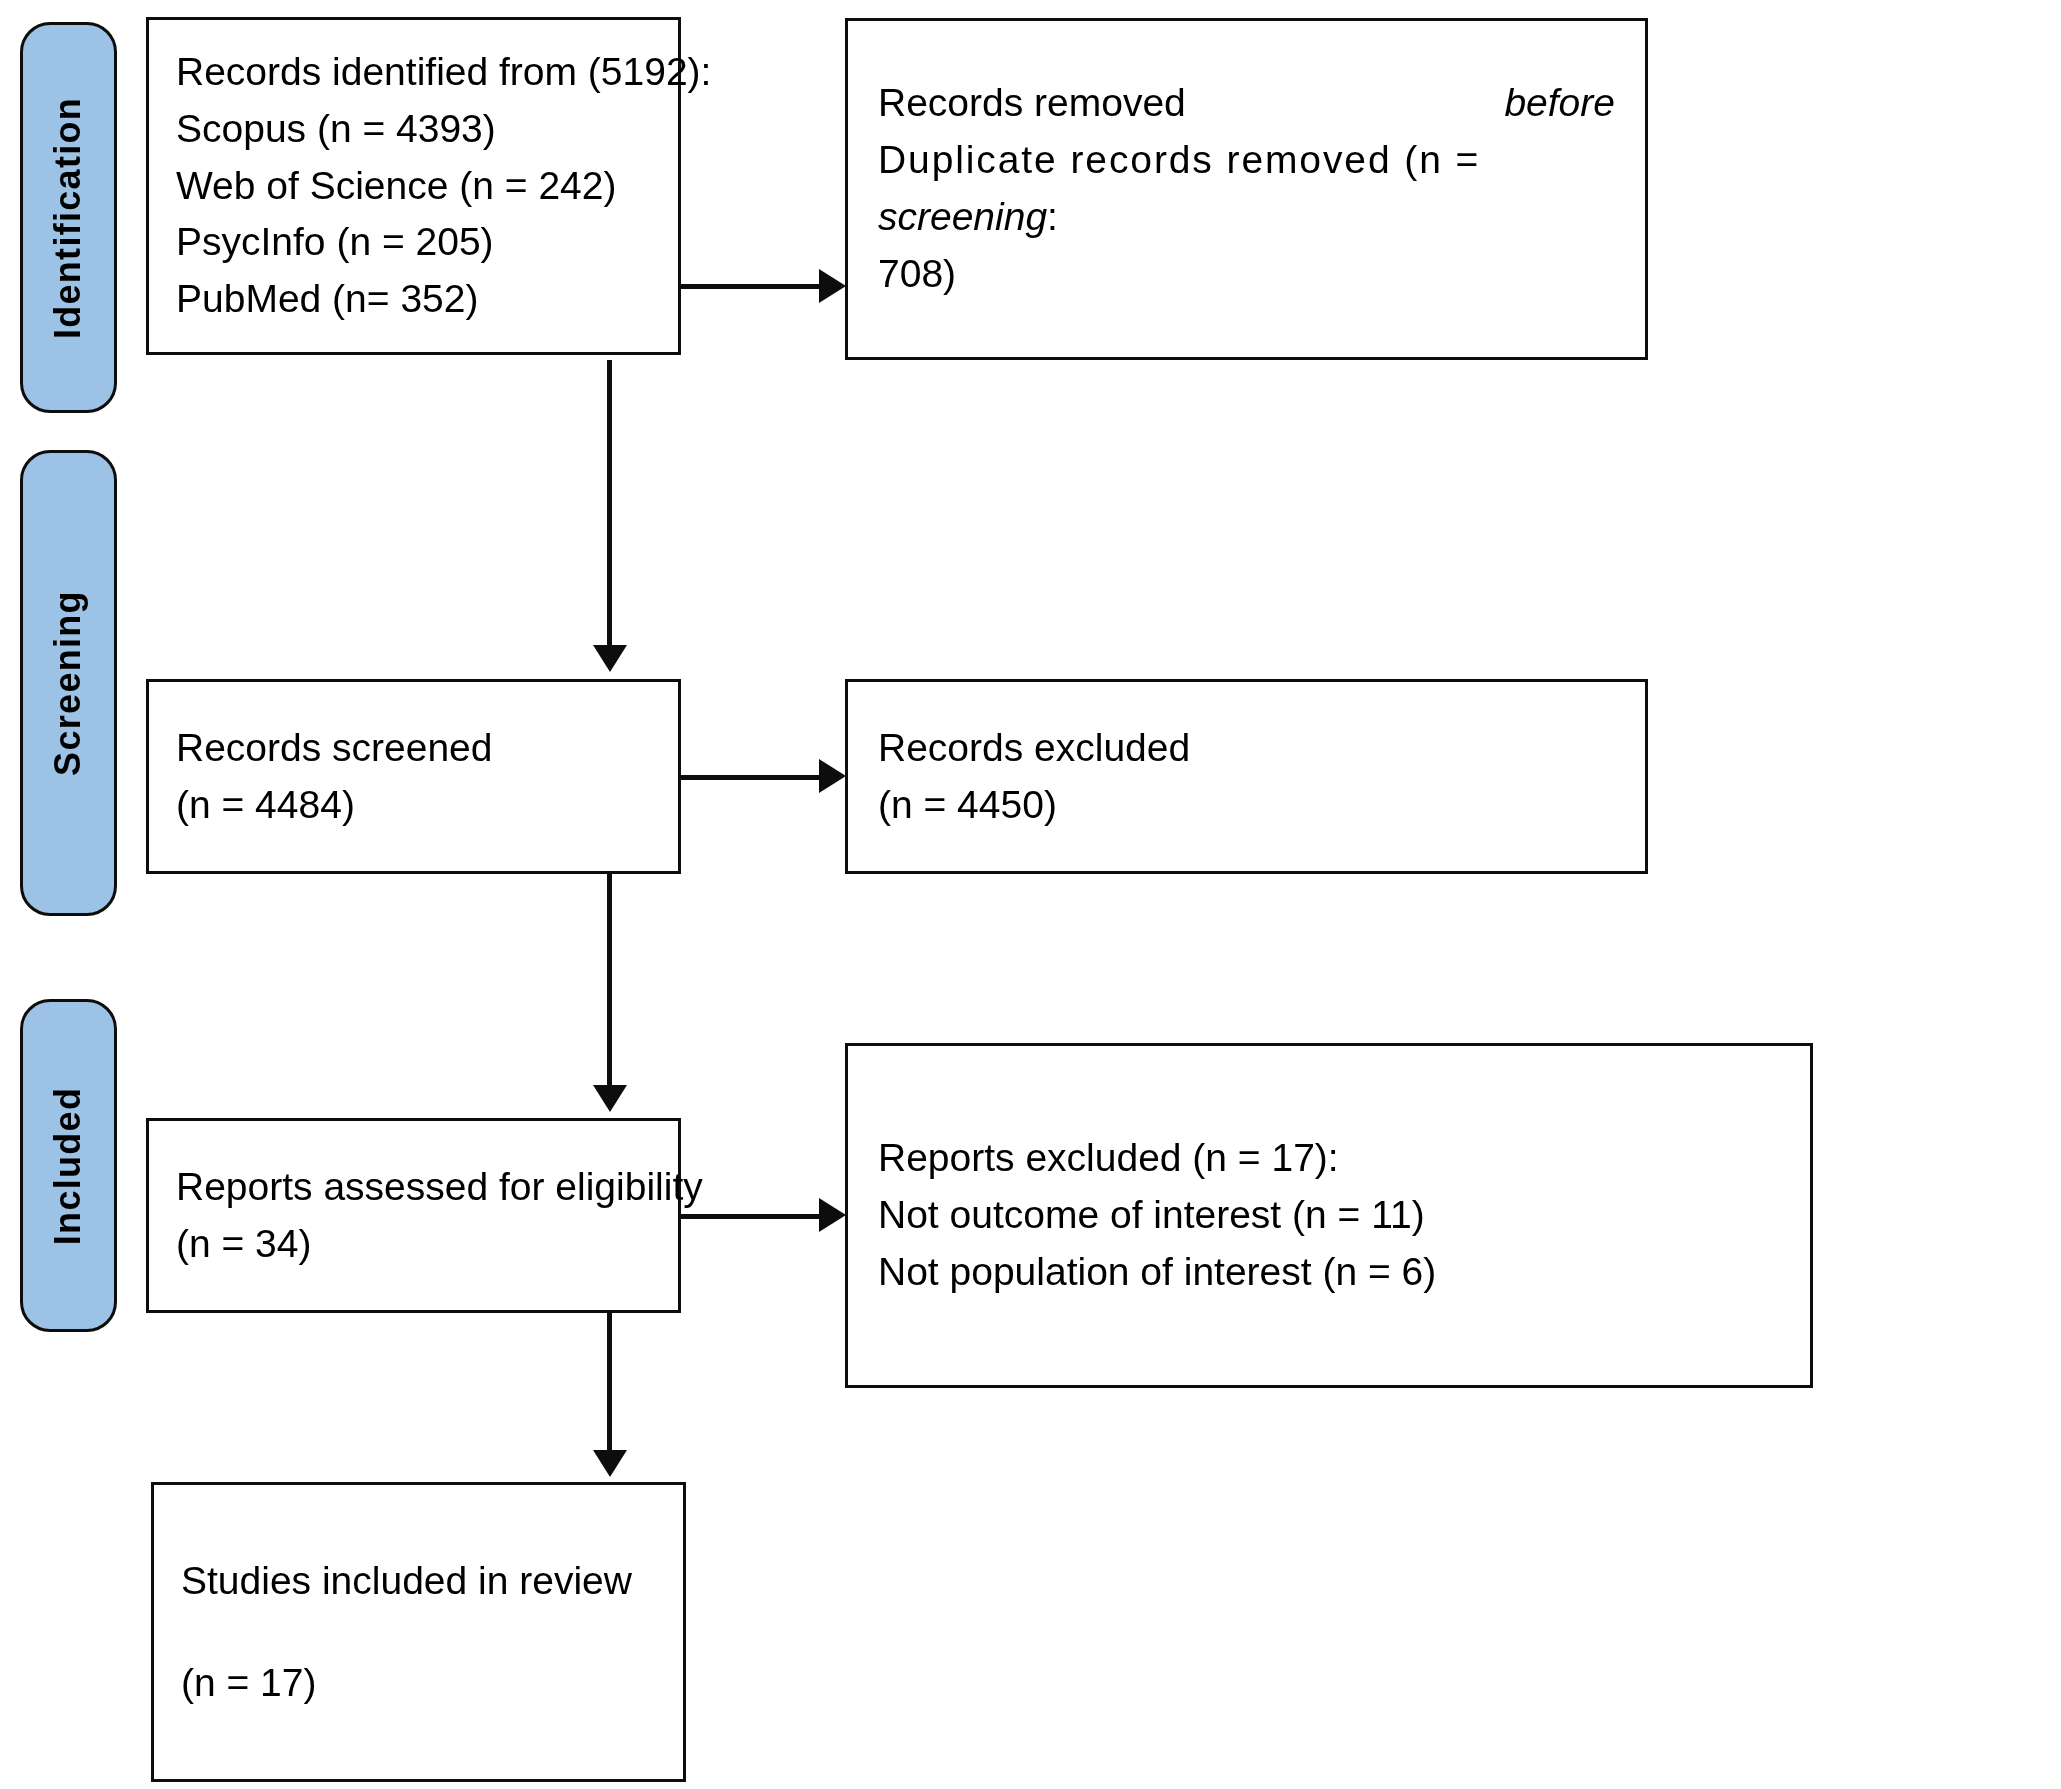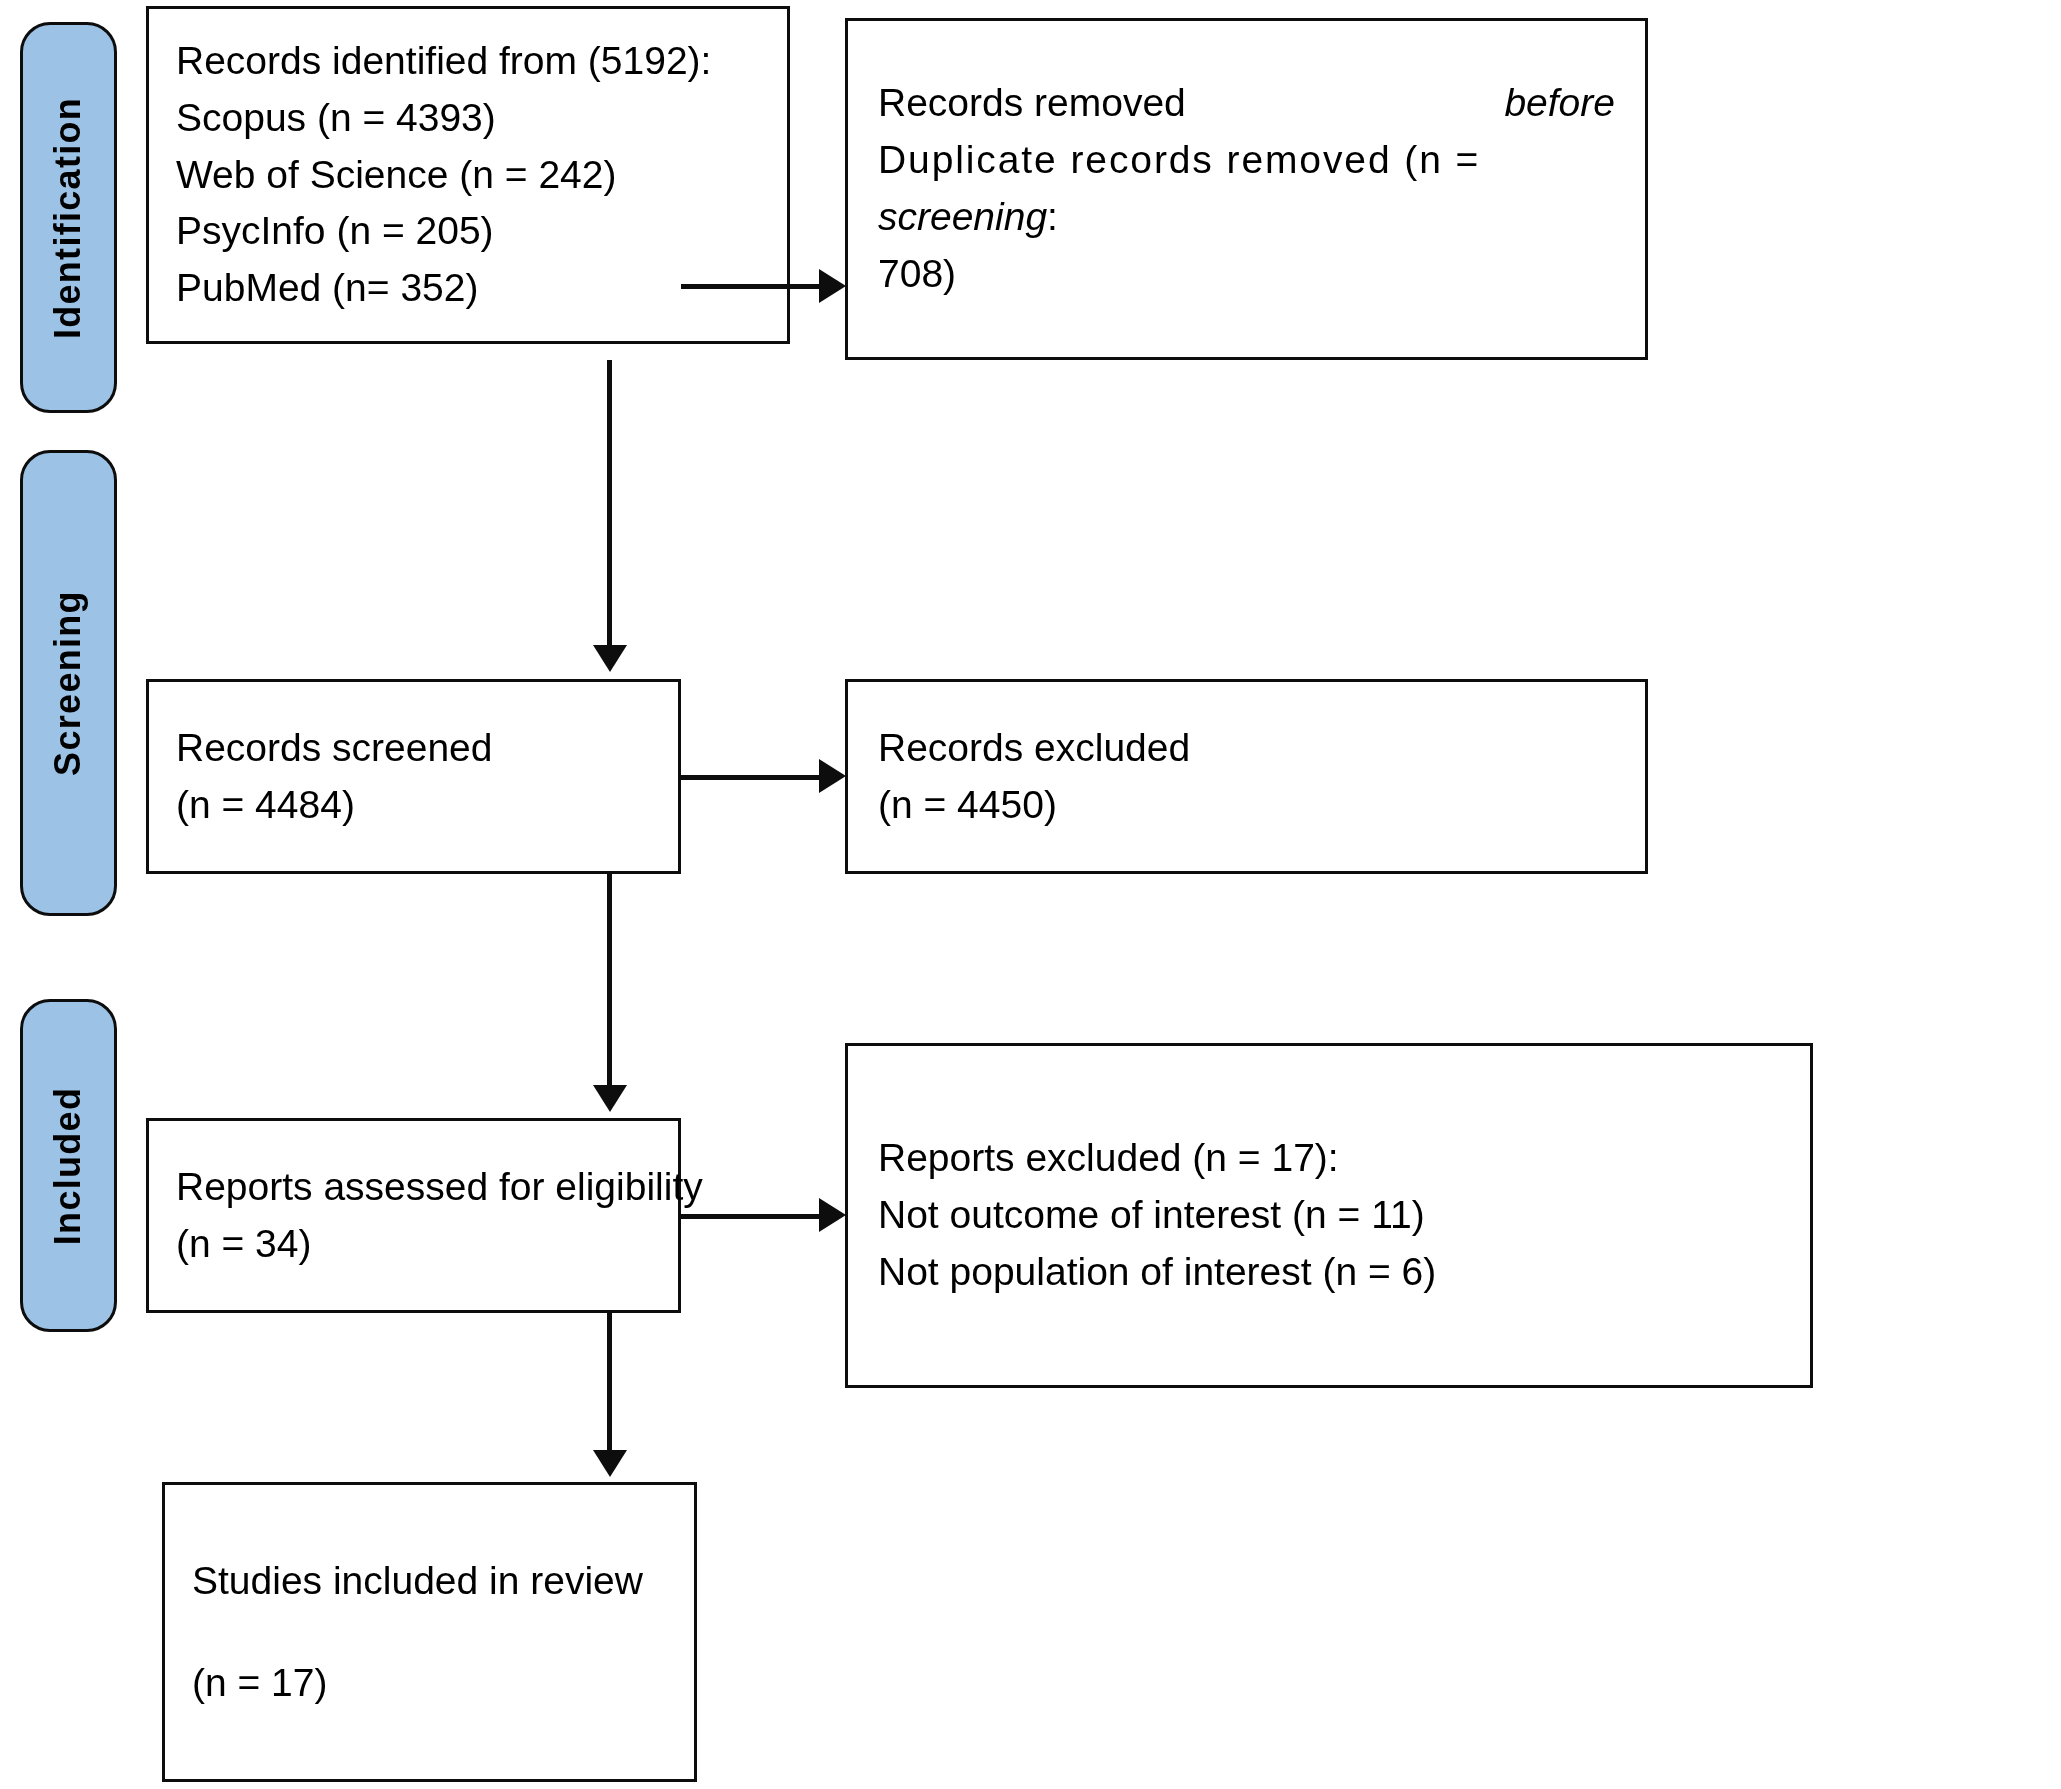--- a/index.html
+++ b/index.html
@@ -97,21 +97,21 @@
   </div>
 
   <div class="stage-band" style="left:19.7px; top:450px; width:97px; height:466px;">
     <span class="stage-text">Screening</span>
   </div>
 
   <div class="stage-band" style="left:19.7px; top:999px; width:97px; height:333px;">
     <span class="stage-text">Included</span>
   </div>
 
-  <div class="flow-box" style="left:146px; top:6px; width:644px; height:338px;">
+  <div class="flow-box" style="left:146px; top:17px; width:535px; height:338px;">
     <div class="line">Records identified from (5192):</div>
     <div class="line">Scopus (n = 4393)</div>
     <div class="line">Web of Science (n = 242)</div>
     <div class="line">PsycInfo (n = 205)</div>
     <div class="line">PubMed (n= 352)</div>
   </div>
 
   <div class="flow-box" style="left:845px; top:18px; width:803px; height:342px; padding:0 30px;">
     <div class="line" style="display:flex; justify-content:space-between;align-items:center;">
       <span>Records removed</span>
@@ -140,21 +140,21 @@
     <div class="line">Reports assessed for eligibility</div>
     <div class="line">(n = 34)</div>
   </div>
 
   <div class="flow-box" style="left:845px; top:1043px; width:968px; height:345px; padding:0 30px;">
     <div class="line">Reports excluded (n = 17):</div>
     <div class="line">Not outcome of interest (n = 11)</div>
     <div class="line">Not population of interest (n = 6)</div>
   </div>
 
-  <div class="flow-box" style="left:162px; top:1482px; width:535px; height:300px;gap:45px;">
+  <div class="flow-box" style="left:151px; top:1482px; width:535px; height:300px;gap:45px;">
     <div class="line">Studies included in review</div>
     <div class="line">(n = 17)</div>
   </div>
 
   <div class="hline" style="left:681px; top:284px; width:140px;"></div>
   <div class="arrow-right" style="left:819px; top:269px;"></div>
 
   <div class="vline" style="left:607px; top:360px; width:4.5px; height:287px;"></div>
   <div class="arrow-down" style="left:593px; top:645px;"></div>
 

